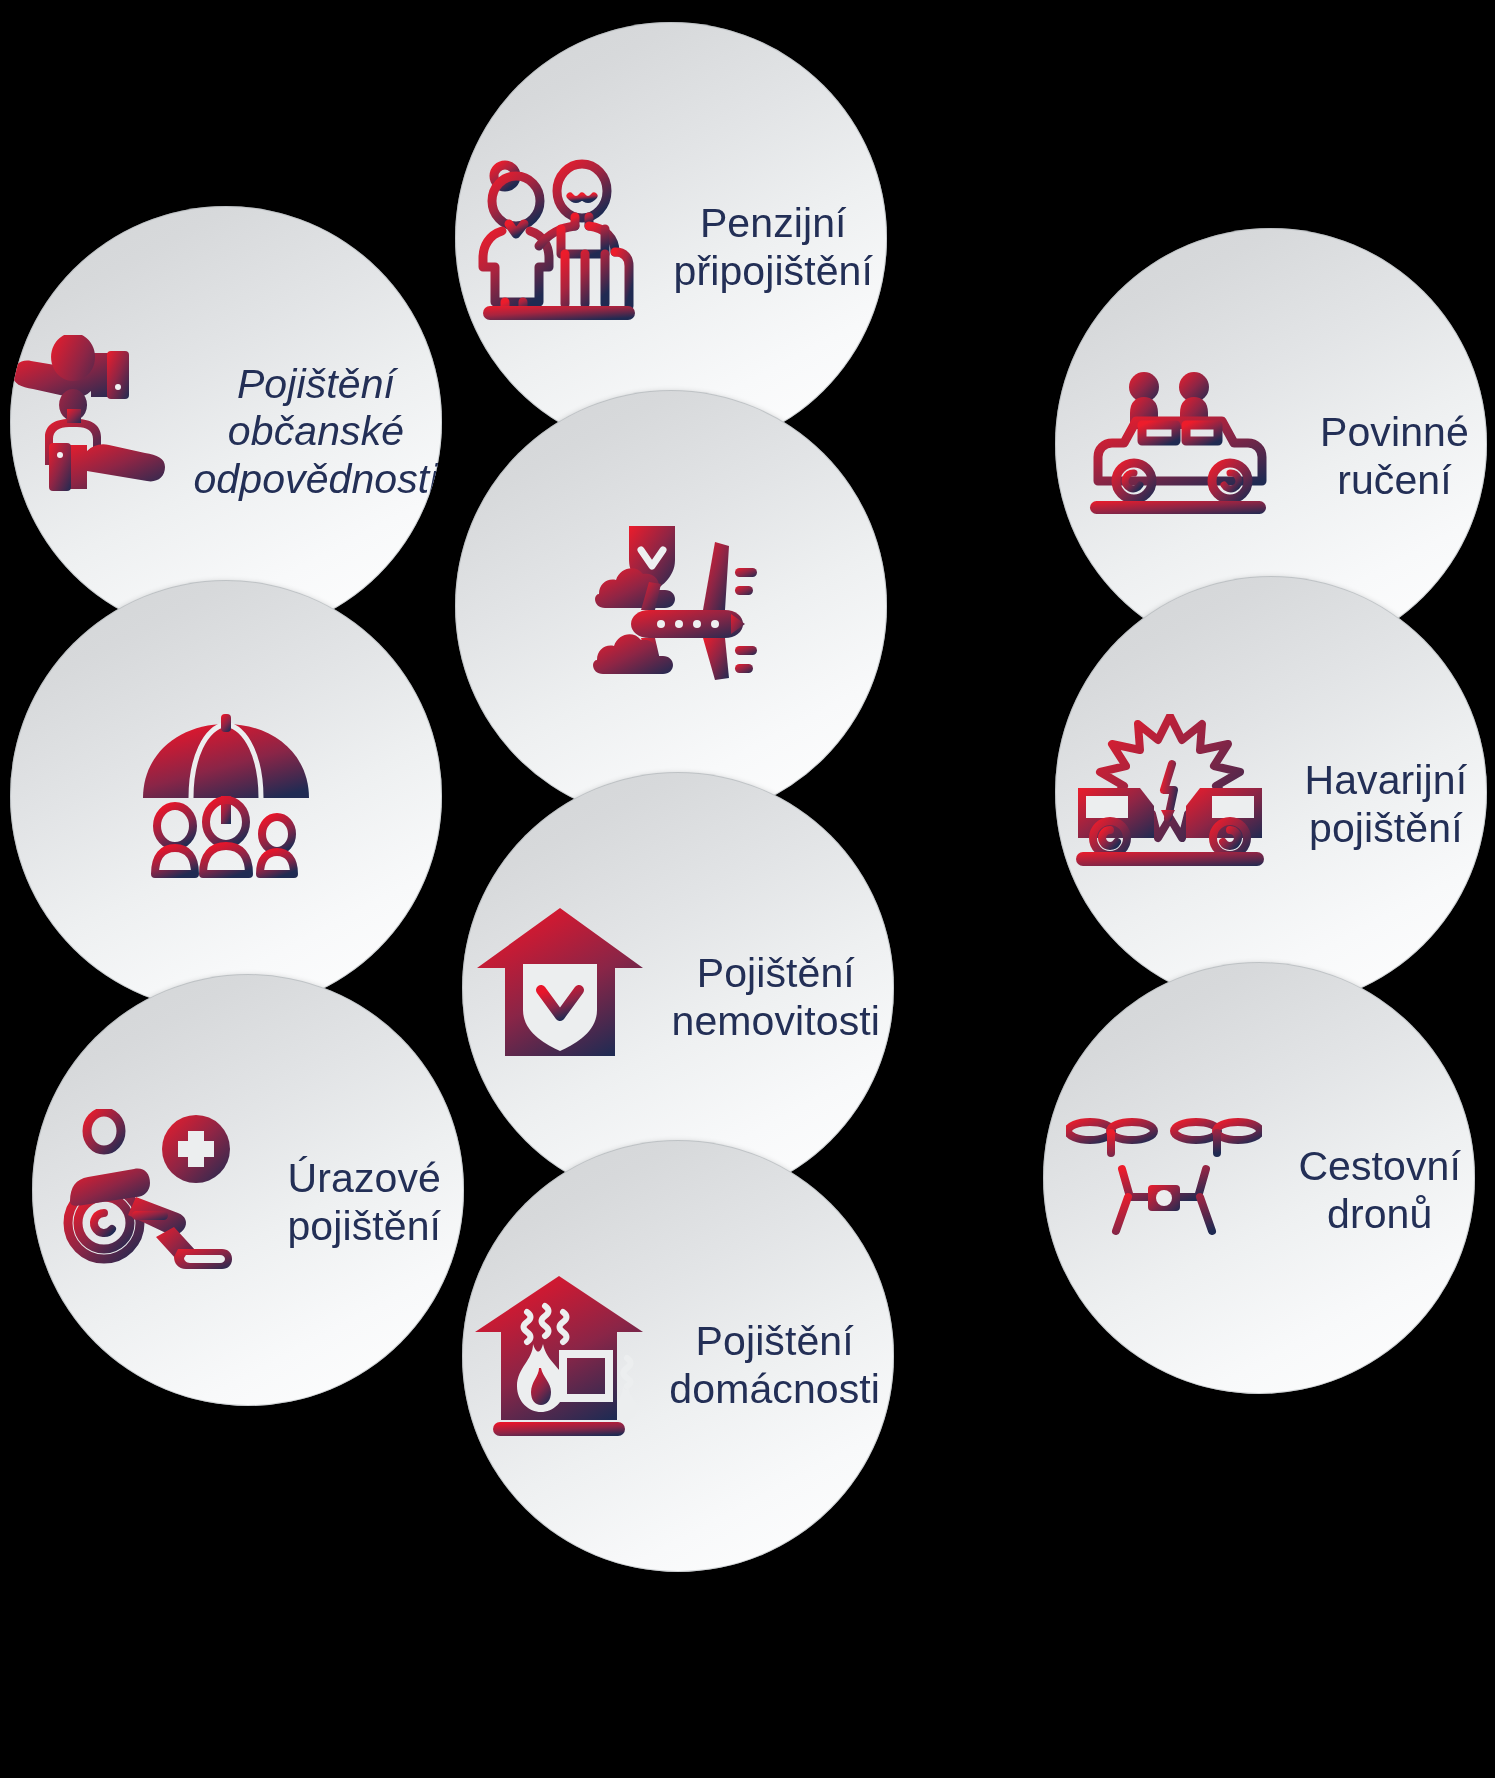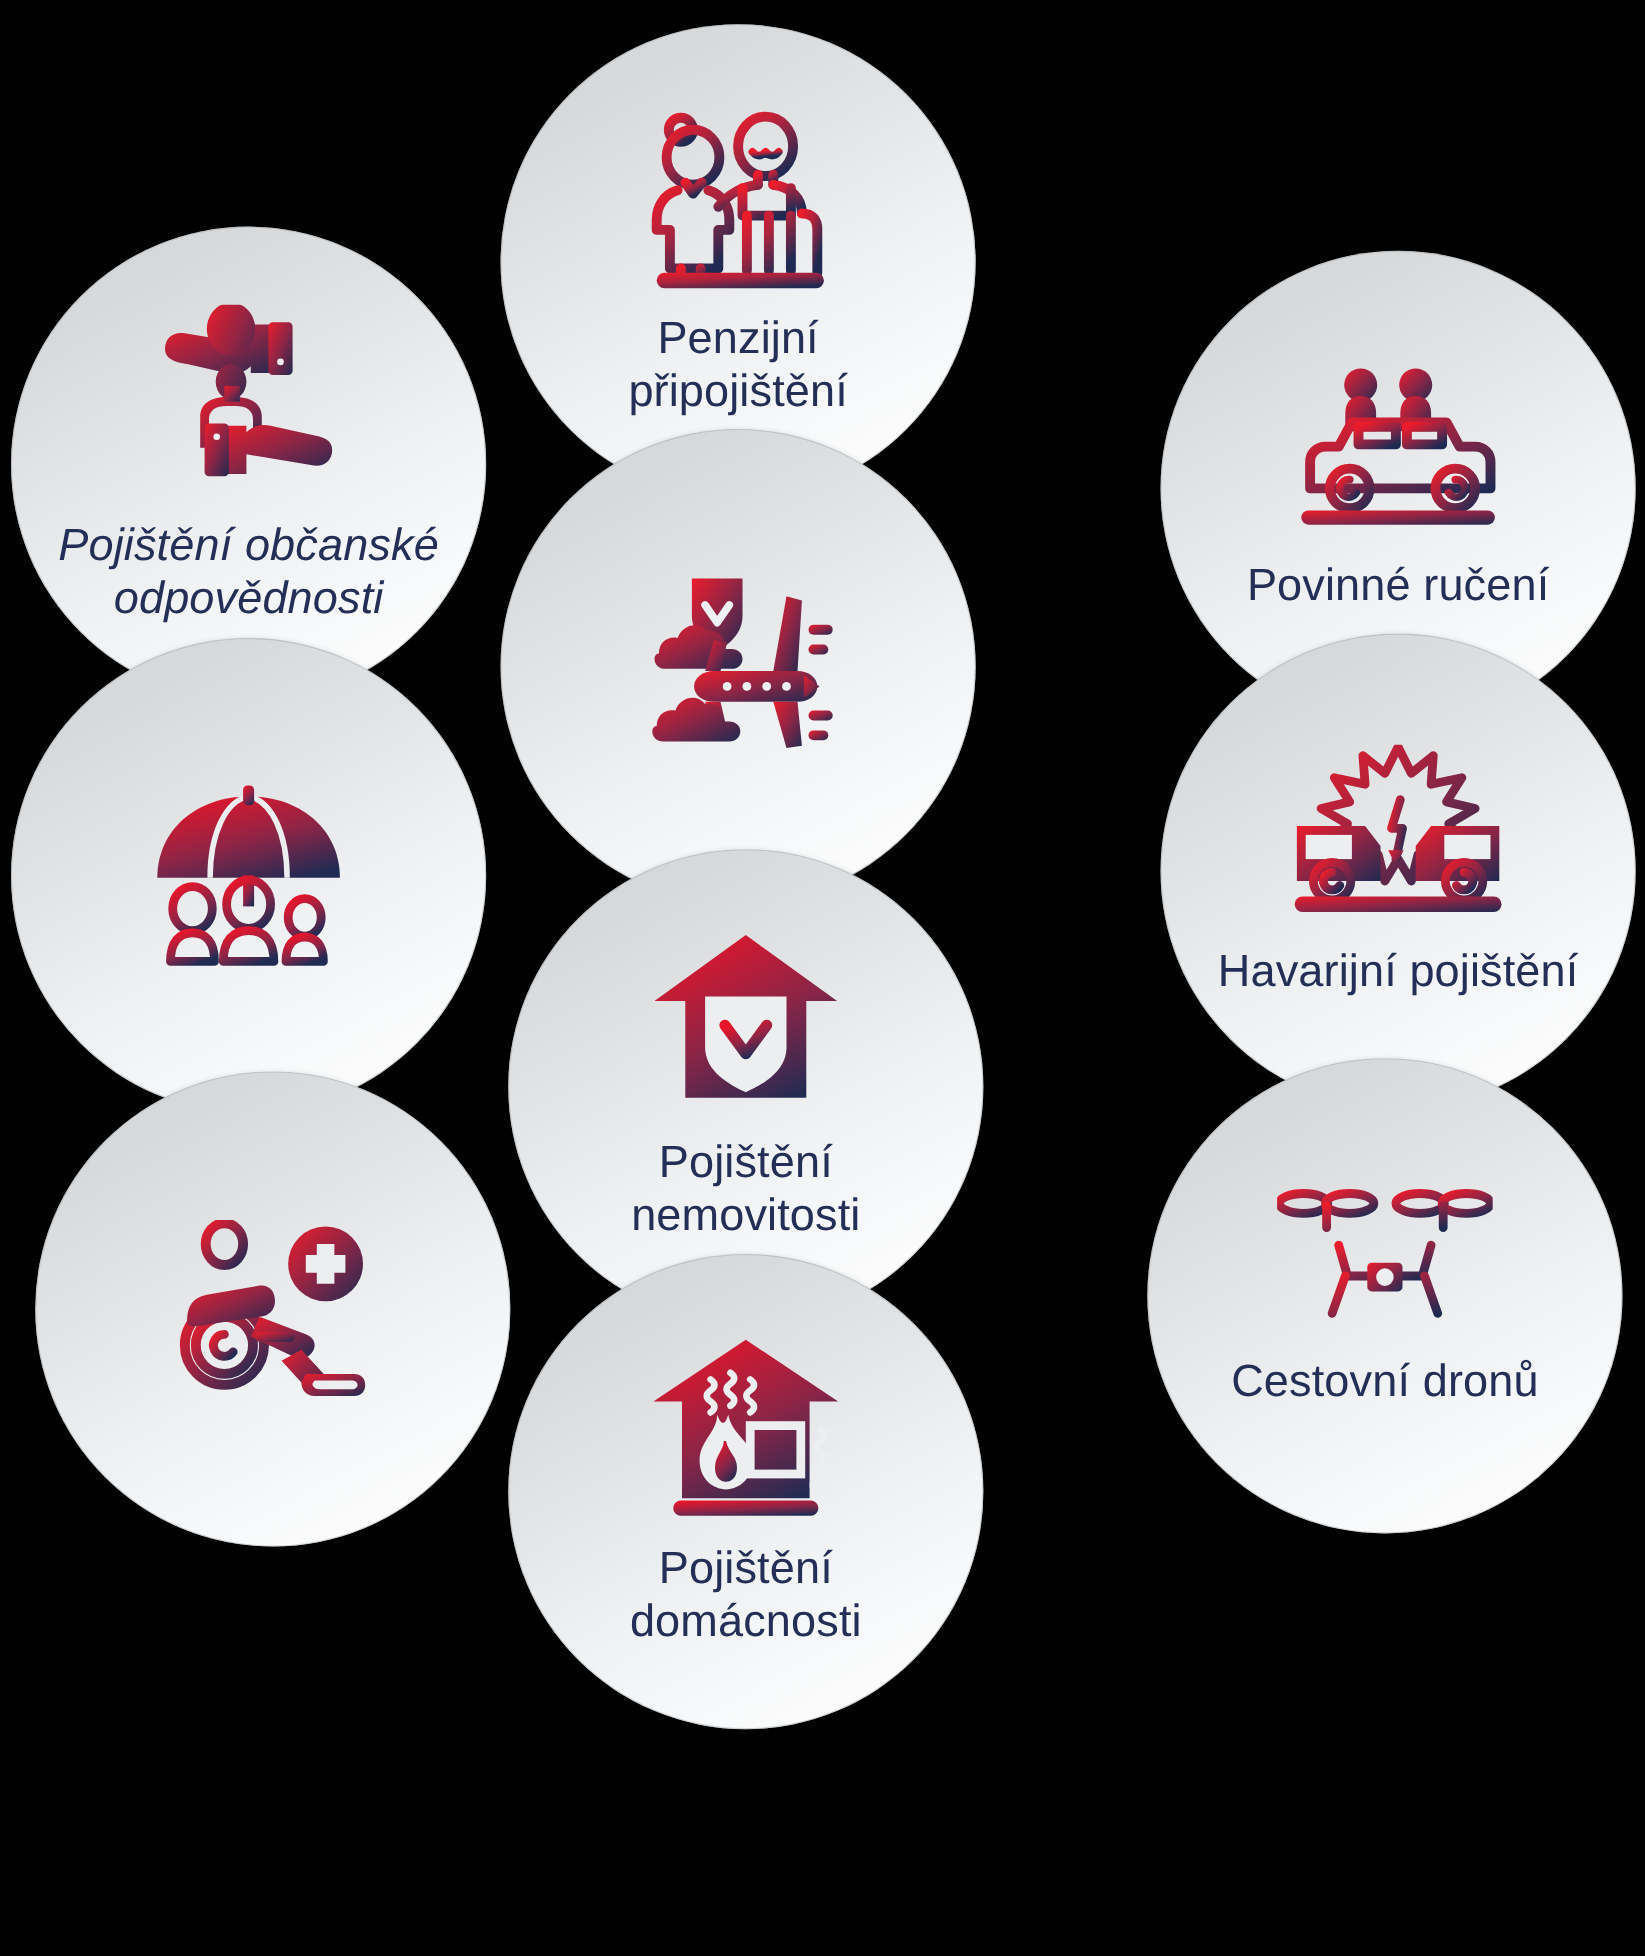--- a/index.html
+++ b/index.html
@@ -24,21 +24,21 @@
         #d2d4d6 0%,
         #d7d9db 18%,
         #e2e4e6 38%,
         #eef0f1 58%,
         #f8f9fa 78%,
         #ffffff 100%);
     box-shadow:
       0 3px 7px rgba(0,0,0,0.33),
       0 0 0 1px rgba(170,174,178,0.55) inset;
     display: flex;
-    flex-direction: column;
+    flex-direction: row;
     align-items: center;
     justify-content: center;
     overflow: hidden;
   }
   .icon-wrap {
     display: flex;
     align-items: center;
     justify-content: center;
     width: 100%;
   }
@@ -333,20 +333,21 @@
 
           <path d="M122 140 L166 140 C172 140 176 144 176 150 C176 156 172 160 166 160
                    L130 160 C122 160 118 154 118 148 Z"></path>
           <path d="M130 146 L164 146 C167 146 169 148 169 150 C169 152 167 154 164 154
                    L134 154 C130 154 128 151 128 149 Z" fill="#eceeef"></path>
 
           <rect x="76" y="102" width="36" height="9" rx="4.5"></rect>
         </g>
       </svg>
     </div>
+    <div class="bubble-label lbl-1line">Úrazové pojištění</div>
   </div>
 
   <div class="bubble" id="b-nemovit">
     <div class="icon-wrap">
       <svg width="170" height="165" viewBox="0 0 170 165">
 
         <path d="M85 2 L168 62 L140 62 L140 150 L30 150 L30 62 L2 62 Z" fill="url(#grv)"></path>
 
         <path d="M48 58 L122 58 L122 104 C122 126 100 138 85 145
                  C70 138 48 126 48 104 Z" fill="#eceeef"></path>

